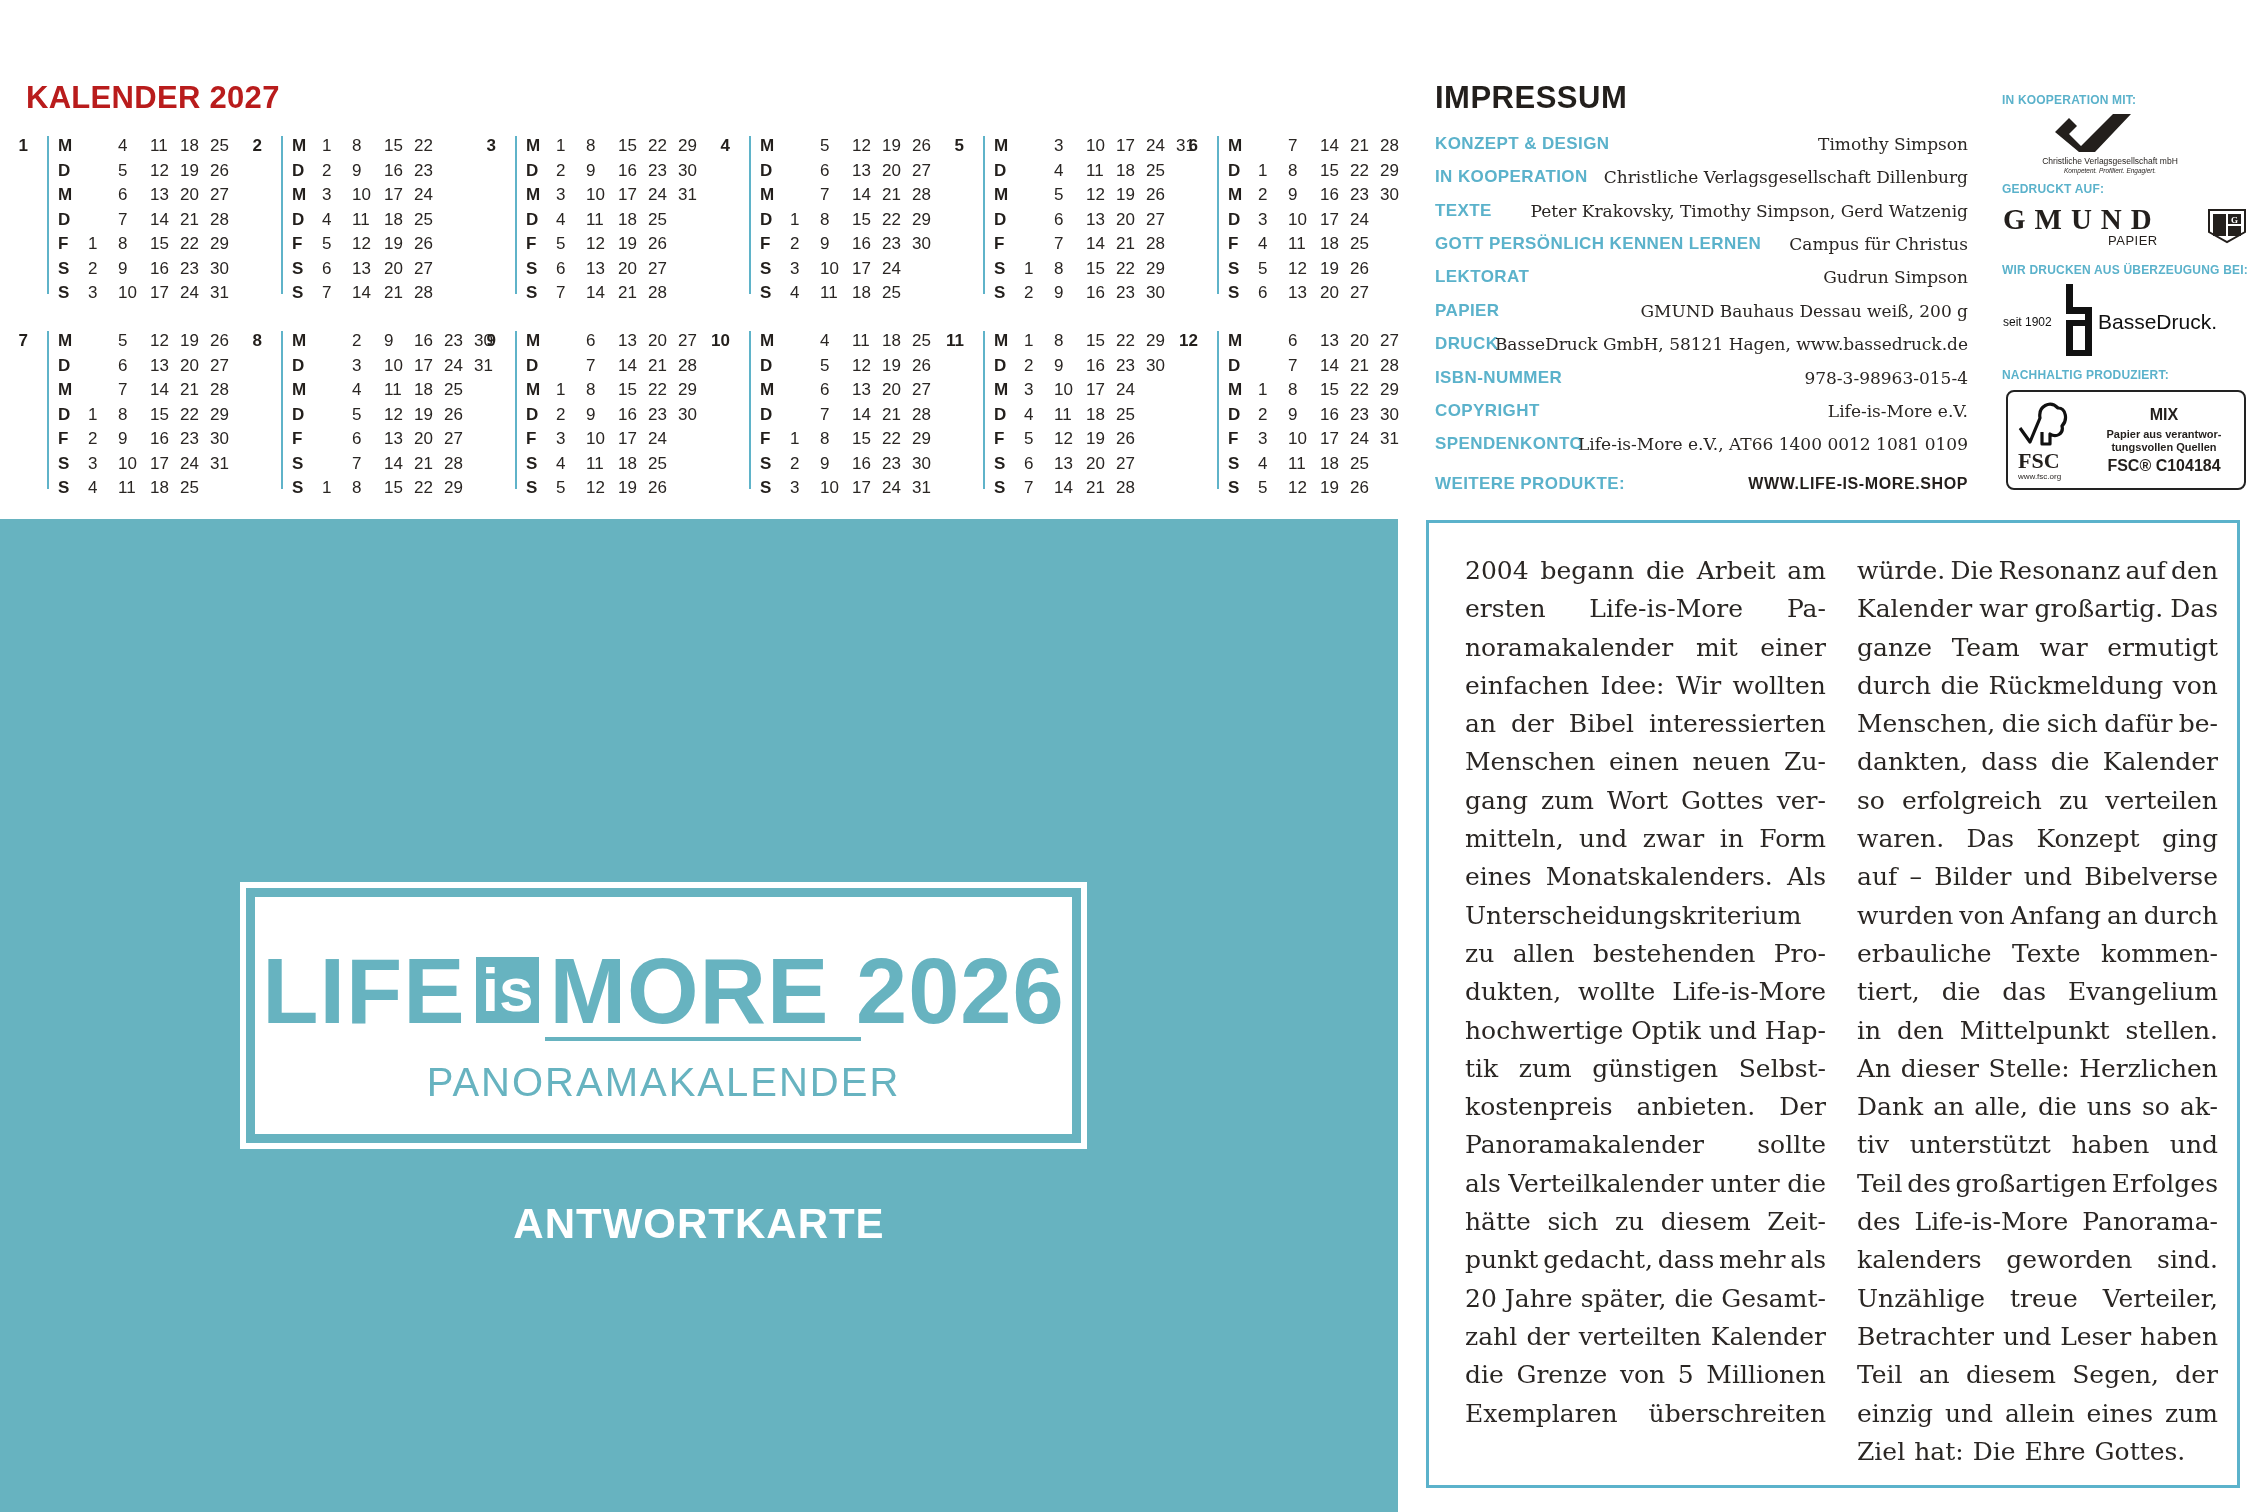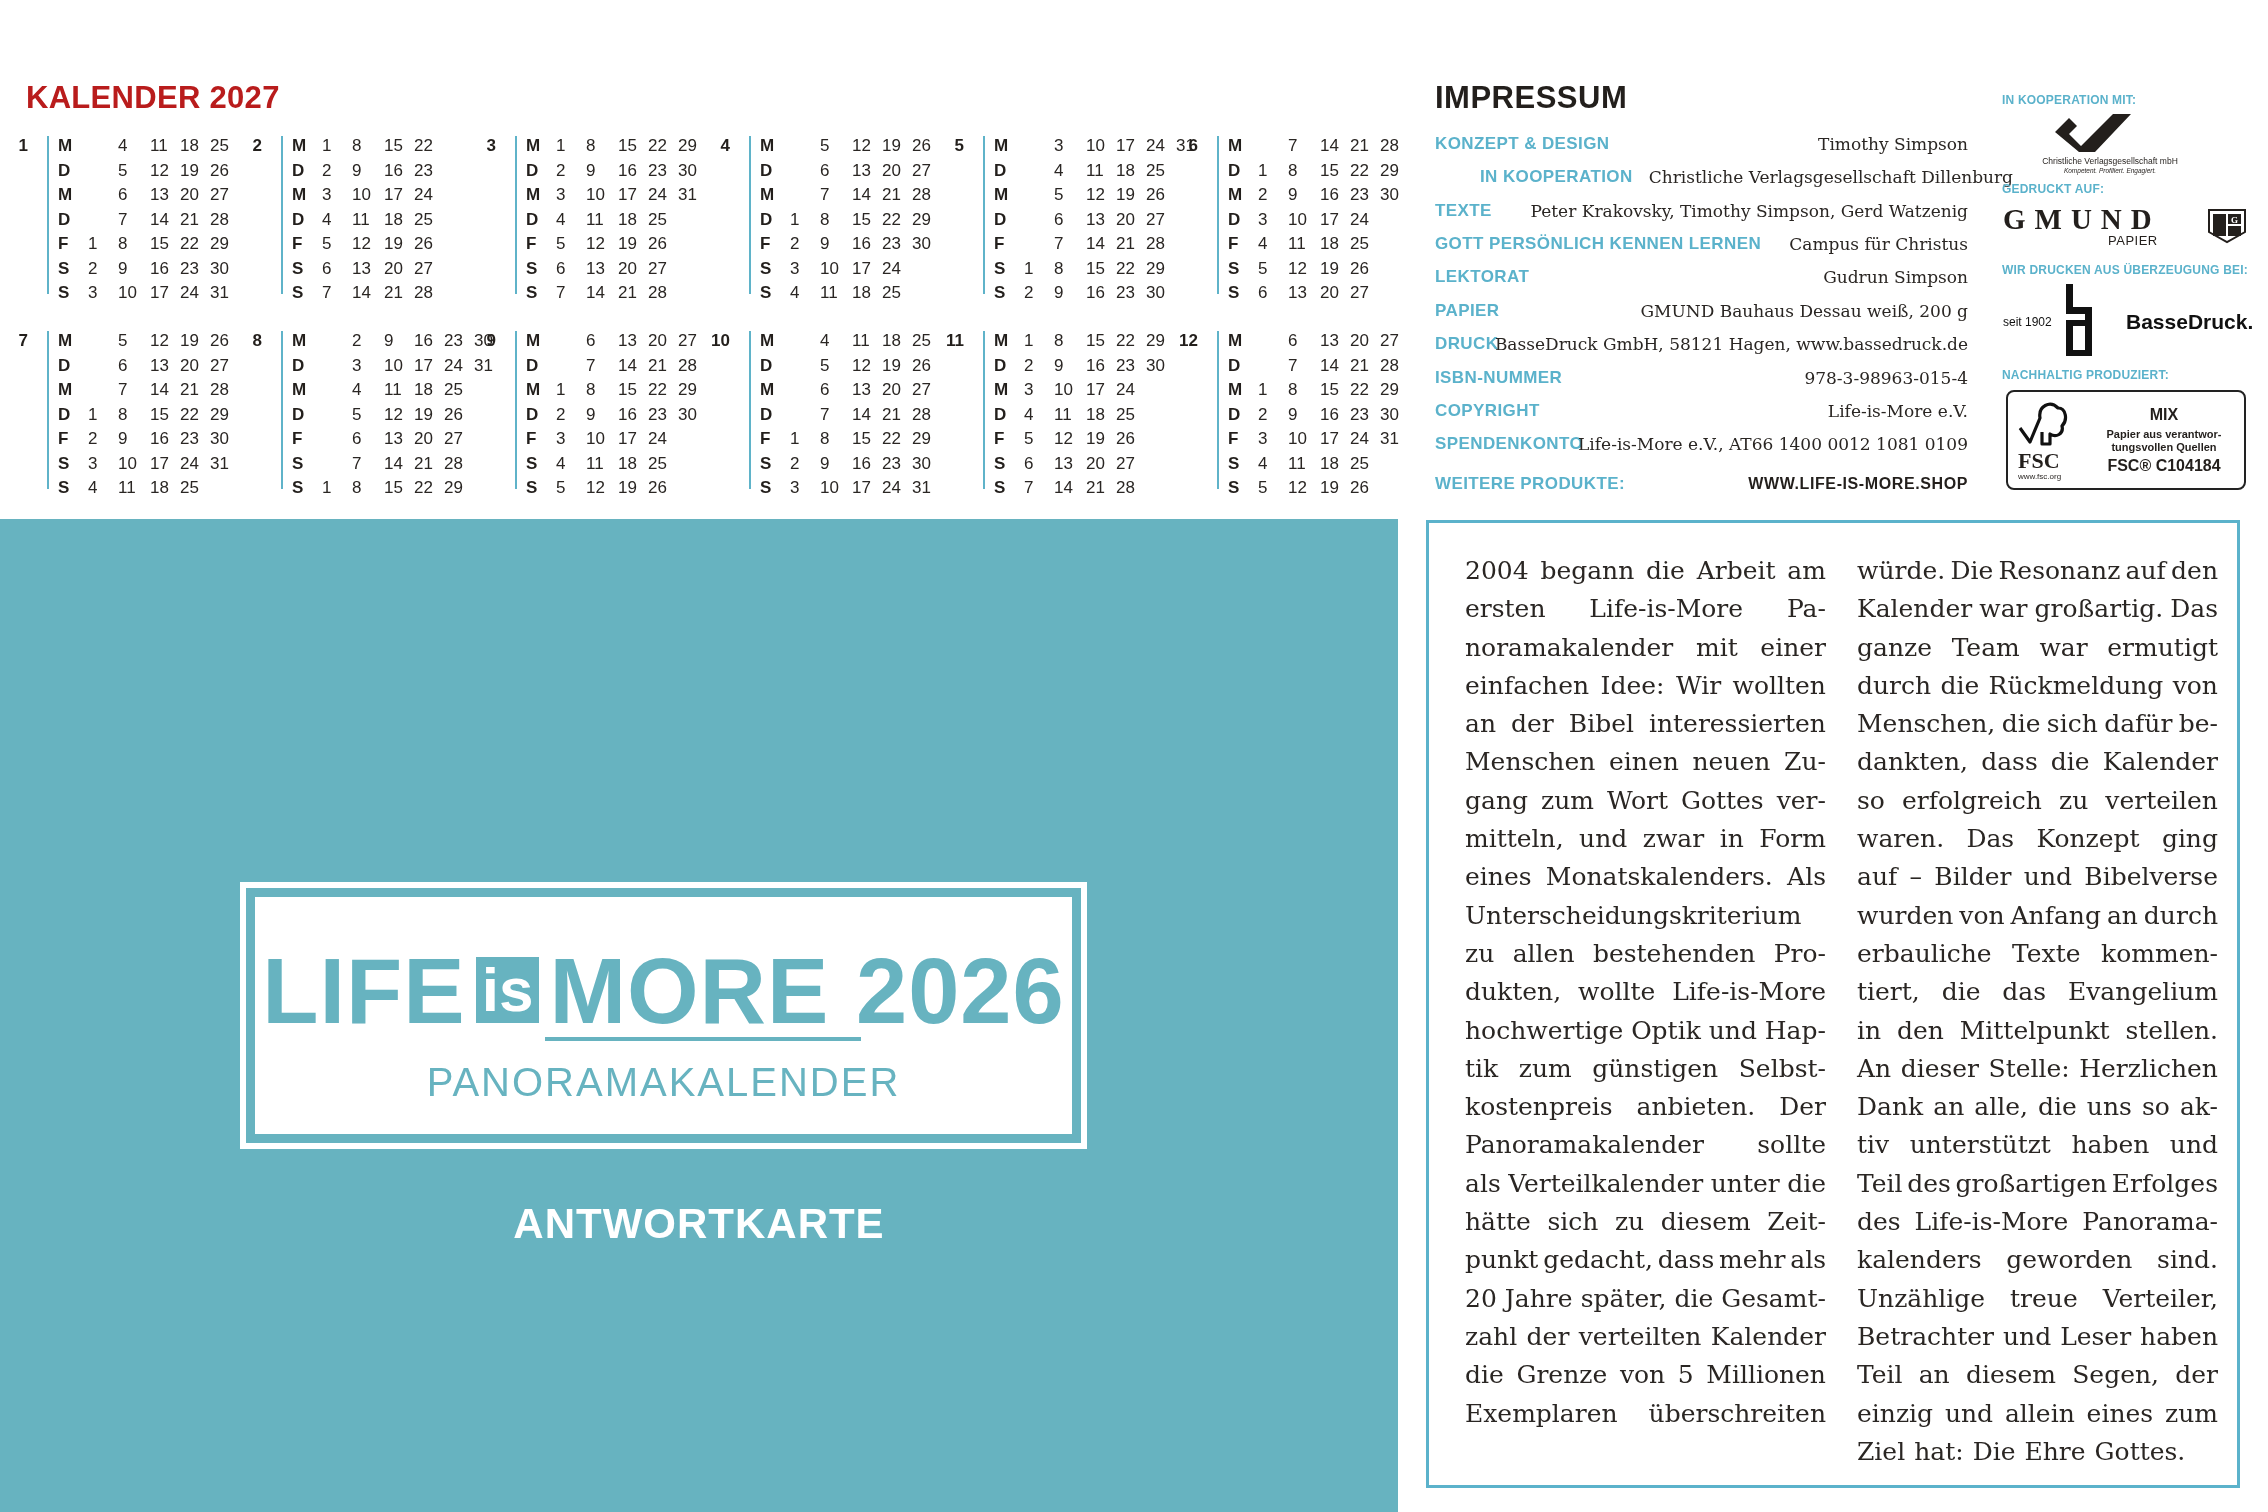--- a/index.html
+++ b/index.html
@@ -18,21 +18,21 @@
   .imp-title{left:1435px;top:80px;font-size:31px;font-weight:700;letter-spacing:0.5px;}
   .imp-row{position:absolute;left:1435px;width:533px;height:30px;}
   .imp-label{position:absolute;left:0;top:0;font-size:17px;font-weight:700;color:#5bb2cb;letter-spacing:0.4px;line-height:30px;white-space:nowrap;}
   .imp-value{position:absolute;right:0;top:0;font-family:"DejaVu Serif","Liberation Serif",serif;font-size:17px;color:#2a2623;line-height:30px;white-space:nowrap;}
   .imp-value.shop{font-family:"Liberation Sans",sans-serif;font-weight:700;font-size:16px;letter-spacing:0.6px;color:#231f1c;}
   
   .logo-label{position:absolute;left:2002px;font-size:12px;font-weight:700;color:#5bb2cb;white-space:nowrap;letter-spacing:0.2px;}
   .cv-text{position:absolute;font-size:8.5px;color:#231f1c;white-space:nowrap;text-align:center;}
   .gmund{position:absolute;left:2003px;top:203px;font-family:"Liberation Serif",serif;font-weight:700;font-size:29px;letter-spacing:9px;color:#231f1c;}
   .papier{position:absolute;left:2108px;top:233px;font-size:13px;color:#231f1c;letter-spacing:0.5px;}
-  .basse{position:absolute;left:2098px;top:310px;font-size:21px;font-weight:700;color:#111;margin-left:28px;}
+  .basse{position:absolute;left:2098px;top:310px;font-size:21px;font-weight:400;color:#111;}
   .seit{position:absolute;left:2003px;top:315px;font-size:12px;color:#111;}
   .fsc-box{position:absolute;left:2006px;top:390px;width:240px;height:100px;border:2px solid #222;border-radius:8px;box-sizing:border-box;}
   
   .teal{left:0;top:519px;width:1398px;height:993px;background:#67b3c0;}
   .logo-outer{left:240px;top:882px;width:847px;height:267px;background:#fff;}
   .logo-mid{position:absolute;left:6px;top:6px;right:6px;bottom:6px;background:#67b3c0;}
   .logo-inner{position:absolute;left:9px;top:9px;right:9px;bottom:9px;background:#fff;}
   .logo-main{position:absolute;left:0;right:0;top:44px;text-align:center;font-size:92px;font-weight:700;color:#67b3c0;letter-spacing:1px;white-space:nowrap;line-height:100px;}
   .is-badge{display:inline-block;background:#67b3c0;color:#fff;font-size:62px;line-height:66px;padding:0 6px;vertical-align:12px;margin:0 10px;letter-spacing:0;}
   .logo-rule{position:absolute;left:290px;width:316px;top:140px;height:4px;background:#67b3c0;}
@@ -785,21 +785,21 @@
       </div>
     </div>
   </div>
 
 <div class="abs imp-title">IMPRESSUM</div>
 <div id="imp">
     <div class="imp-row" style="top: 129px;">
       <span class="imp-label">KONZEPT &amp; DESIGN</span>
       <span class="imp-value">Timothy Simpson</span>
     </div>
-    <div class="imp-row" style="top: 162px; margin-left: 45px;">
+    <div class="imp-row" style="top: 162px;">
       <span class="imp-label">IN KOOPERATION</span>
       <span class="imp-value">Christliche Verlagsgesellschaft Dillenburg</span>
     </div>
     <div class="imp-row" style="top: 196px;">
       <span class="imp-label">TEXTE</span>
       <span class="imp-value">Peter Krakovsky, Timothy Simpson, Gerd Watzenig</span>
     </div>
     <div class="imp-row" style="top: 229px;">
       <span class="imp-label">GOTT PERSÖNLICH KENNEN LERNEN</span>
       <span class="imp-value">Campus für Christus</span>

